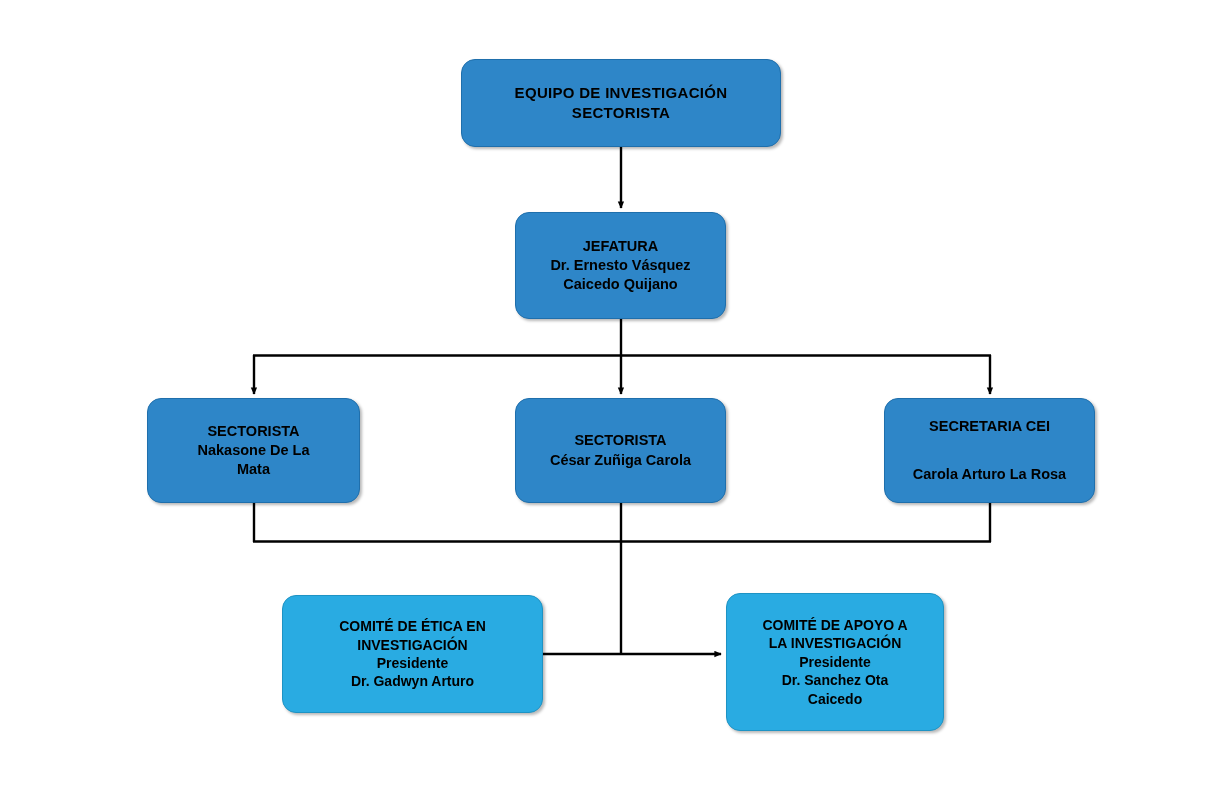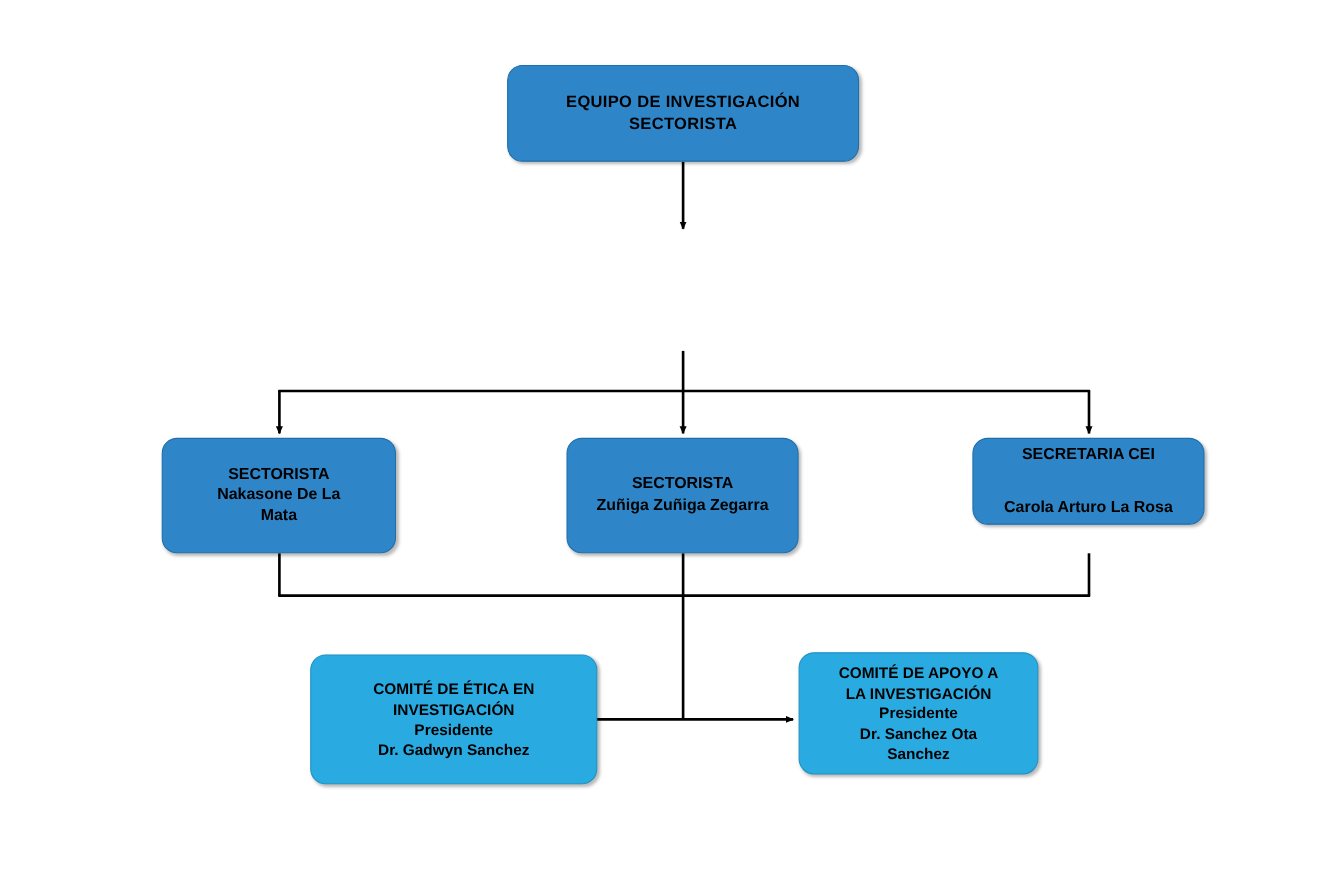--- a/index.html
+++ b/index.html
@@ -62,30 +62,30 @@
   }
   .n-sect-left {
     left: 147px; top: 398px; width: 213px; height: 105px;
     font-size: 14.5px;
   }
   .n-sect-mid {
     left: 515px; top: 398px; width: 211px; height: 105px;
     font-size: 14.5px;
   }
   .n-secretaria {
-    left: 884px; top: 398px; width: 211px; height: 79px;
+    left: 884px; top: 398px; width: 211px; height: 105px;
     font-size: 14.5px;
     gap: 28px;
   }
   .n-etica {
     left: 282px; top: 595px; width: 261px; height: 118px;
     font-size: 14px;
   }
   .n-apoyo {
-    left: 726px; top: 593px; width: 218px; height: 111px;
+    left: 726px; top: 593px; width: 218px; height: 138px;
     font-size: 14px;
   }
 </style>
 </head>
 <body>
 
 <div id="canvas">
 
   <svg class="connectors" viewBox="0 0 1219 811" width="1219" height="811" xmlns="http://www.w3.org/2000/svg">
     <defs>
@@ -114,45 +114,50 @@
     <line x1="621" y1="503" x2="621" y2="654" stroke="#000000" stroke-width="2.4"></line>
 
     <line x1="504" y1="654" x2="721" y2="654" stroke="#000000" stroke-width="2.4" marker-start="url(#arrowheadL)" marker-end="url(#arrowhead)"></line>
   </svg>
 
   <div class="node level-dark n-root">
     <span class="line-bold">EQUIPO DE INVESTIGACIÓN</span>
     <span class="line-bold">SECTORISTA</span>
   </div>
 
+  <div class="node level-dark n-jefatura">
+    <span class="line-bold">JEFATURA</span>
+    <span class="line-reg">Dr. Ernesto Vásquez</span>
+    <span class="line-reg">Caicedo Quijano</span>
+  </div>
 
   <div class="node level-dark n-sect-left">
     <span class="line-bold">SECTORISTA</span>
     <span class="line-reg">Nakasone De La</span>
     <span class="line-reg">Mata</span>
   </div>
 
   <div class="node level-dark n-sect-mid">
     <span class="line-bold">SECTORISTA</span>
-    <span class="line-reg">Zuñiga Zuñiga Zegarra</span>
+    <span class="line-reg">César Zuñiga Carola</span>
   </div>
 
   <div class="node level-dark n-secretaria">
     <span class="line-bold">SECRETARIA CEI</span>
     <span class="line-reg">Carola Arturo La Rosa</span>
   </div>
 
   <div class="node level-light n-etica">
     <span class="line-bold">COMITÉ DE ÉTICA EN</span>
     <span class="line-bold">INVESTIGACIÓN</span>
     <span class="line-reg">Presidente</span>
-    <span class="line-reg">Dr. Gadwyn Sanchez</span>
+    <span class="line-reg">Dr. Gadwyn Arturo</span>
   </div>
 
   <div class="node level-light n-apoyo">
     <span class="line-bold">COMITÉ DE APOYO A</span>
     <span class="line-bold">LA INVESTIGACIÓN</span>
     <span class="line-reg">Presidente</span>
     <span class="line-reg">Dr. Sanchez Ota</span>
-    <span class="line-reg">Sanchez</span>
+    <span class="line-reg">Caicedo</span>
   </div>
 
 </div>
 
 </body></html>

